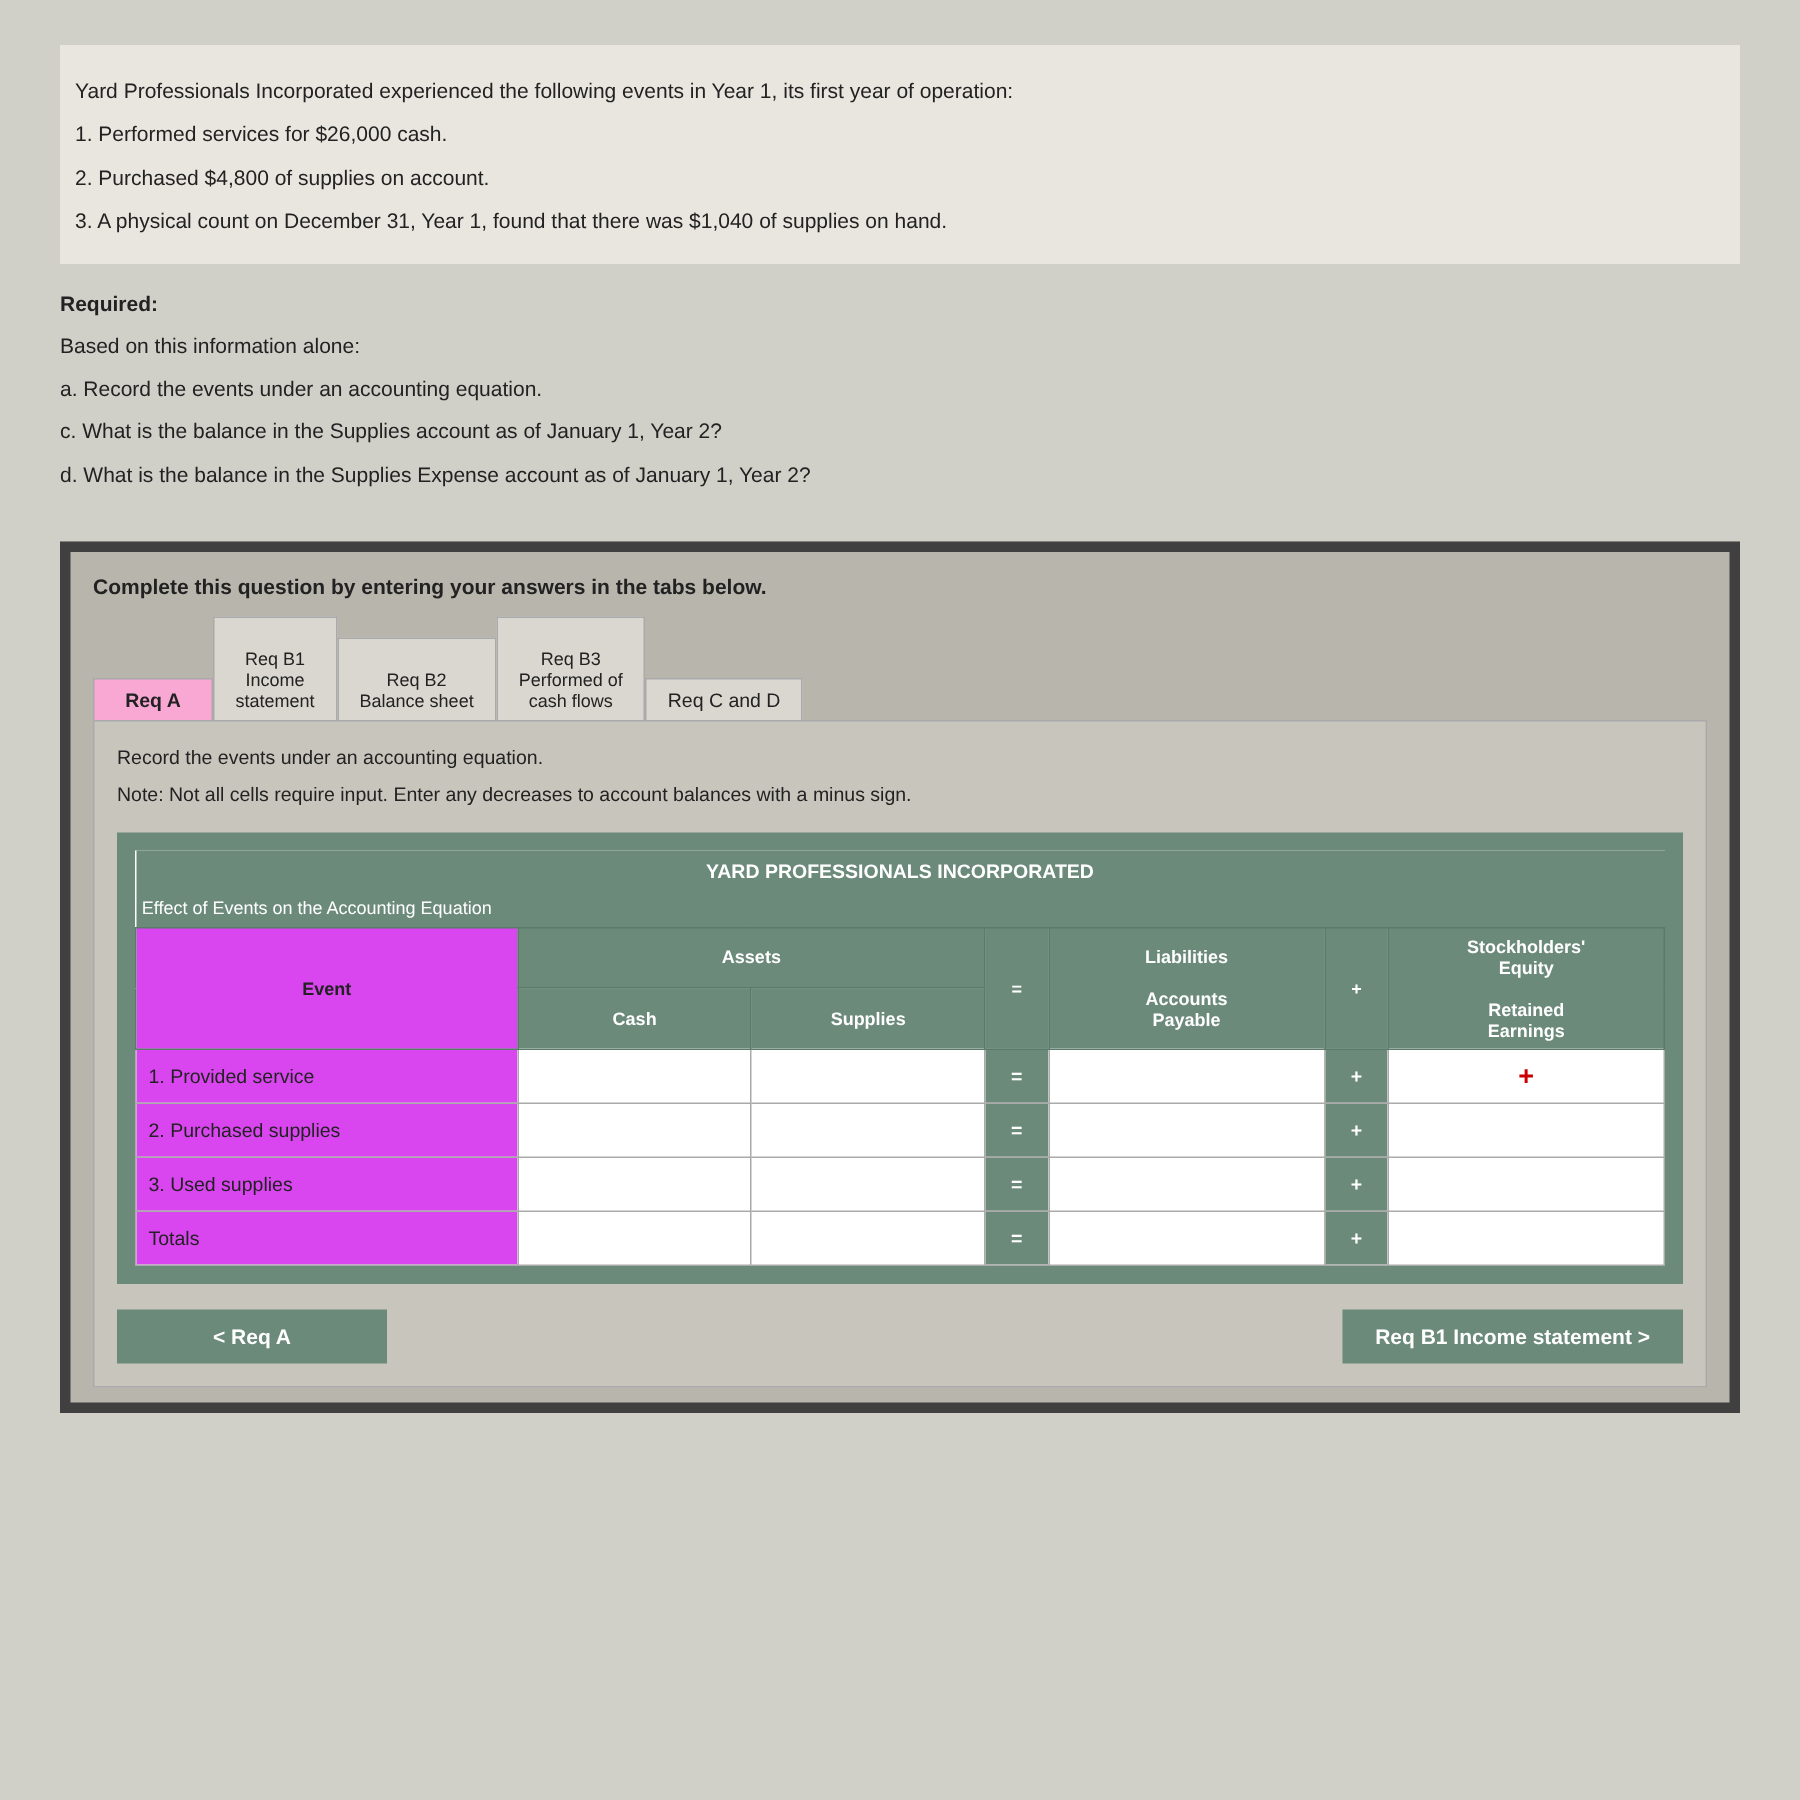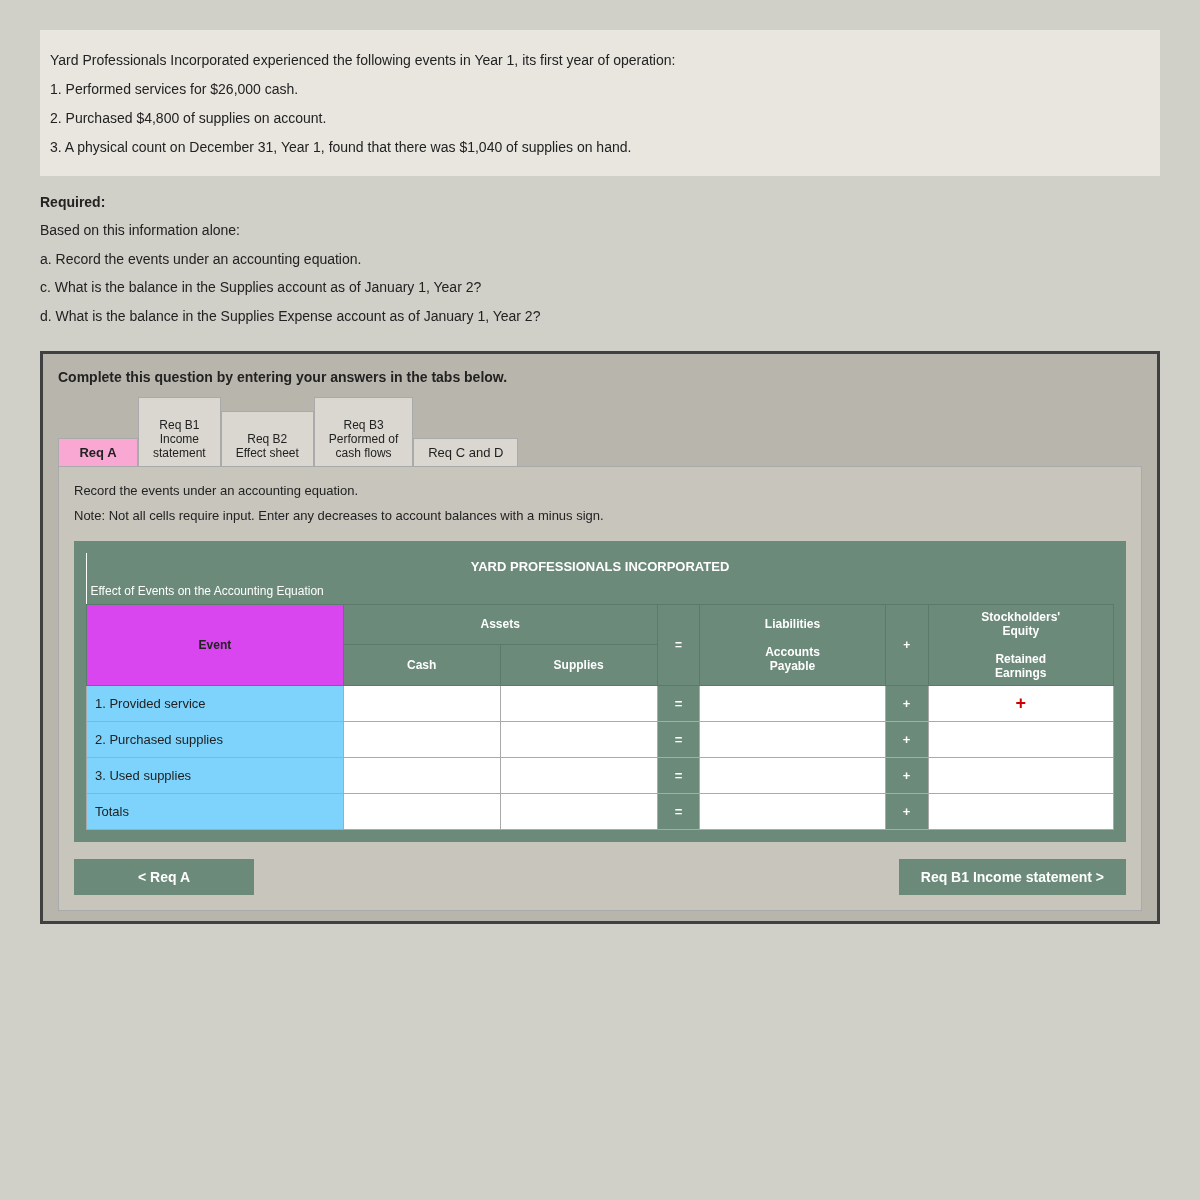--- a/index.html
+++ b/index.html
@@ -26,23 +26,23 @@
     }
     .required-section p {
       margin-bottom: 6px;
       line-height: 1.6;
     }
     .required-section .bold {
       font-weight: bold;
     }
     .complete-box {
       background: #b8b5ad;
-      border: 3px solid #404040;
+      border: 7px solid #404040;
       padding: 15px 15px 10px 15px;
-      margin-top: 24px;
+      margin-top: 34px;
     }
     .complete-title {
       font-weight: bold;
       margin-bottom: 12px;
       font-size: 14px;
     }
     
     .tabs-row {
       display: flex;
       align-items: flex-end;
@@ -139,21 +139,21 @@
       width: 30px;
     }
     .accounting-table .data-row td.plus-cell {
       text-align: center;
       background: #6b8a7a;
       color: #fff;
       font-weight: bold;
       width: 25px;
     }
     .accounting-table .data-row td.event-label {
-      background: #7dd3fc;
+      background: #d946ef;
       font-size: 13px;
       padding: 4px 8px;
     }
     .accounting-table .data-row td.retained-cell {
       background: #fff;
       text-align: center;
     }
     .plus-icon {
       color: #c00;
       font-weight: bold;
@@ -208,21 +208,21 @@
     <div class="tab active">
       <span>Req A</span>
     </div>
     <div class="tab" style="white-space:pre-line; font-size:12px;">
       <span>Req B1
 Income
 statement</span>
     </div>
     <div class="tab" style="white-space:pre-line; font-size:12px;">
       <span>Req B2
-Effect sheet</span>
+Balance sheet</span>
     </div>
     <div class="tab" style="white-space:pre-line; font-size:12px;">
       <span>Req B3
 Performed of
 cash flows</span>
     </div>
     <div class="tab">
       <span>Req C and D</span>
     </div>
   </div>

